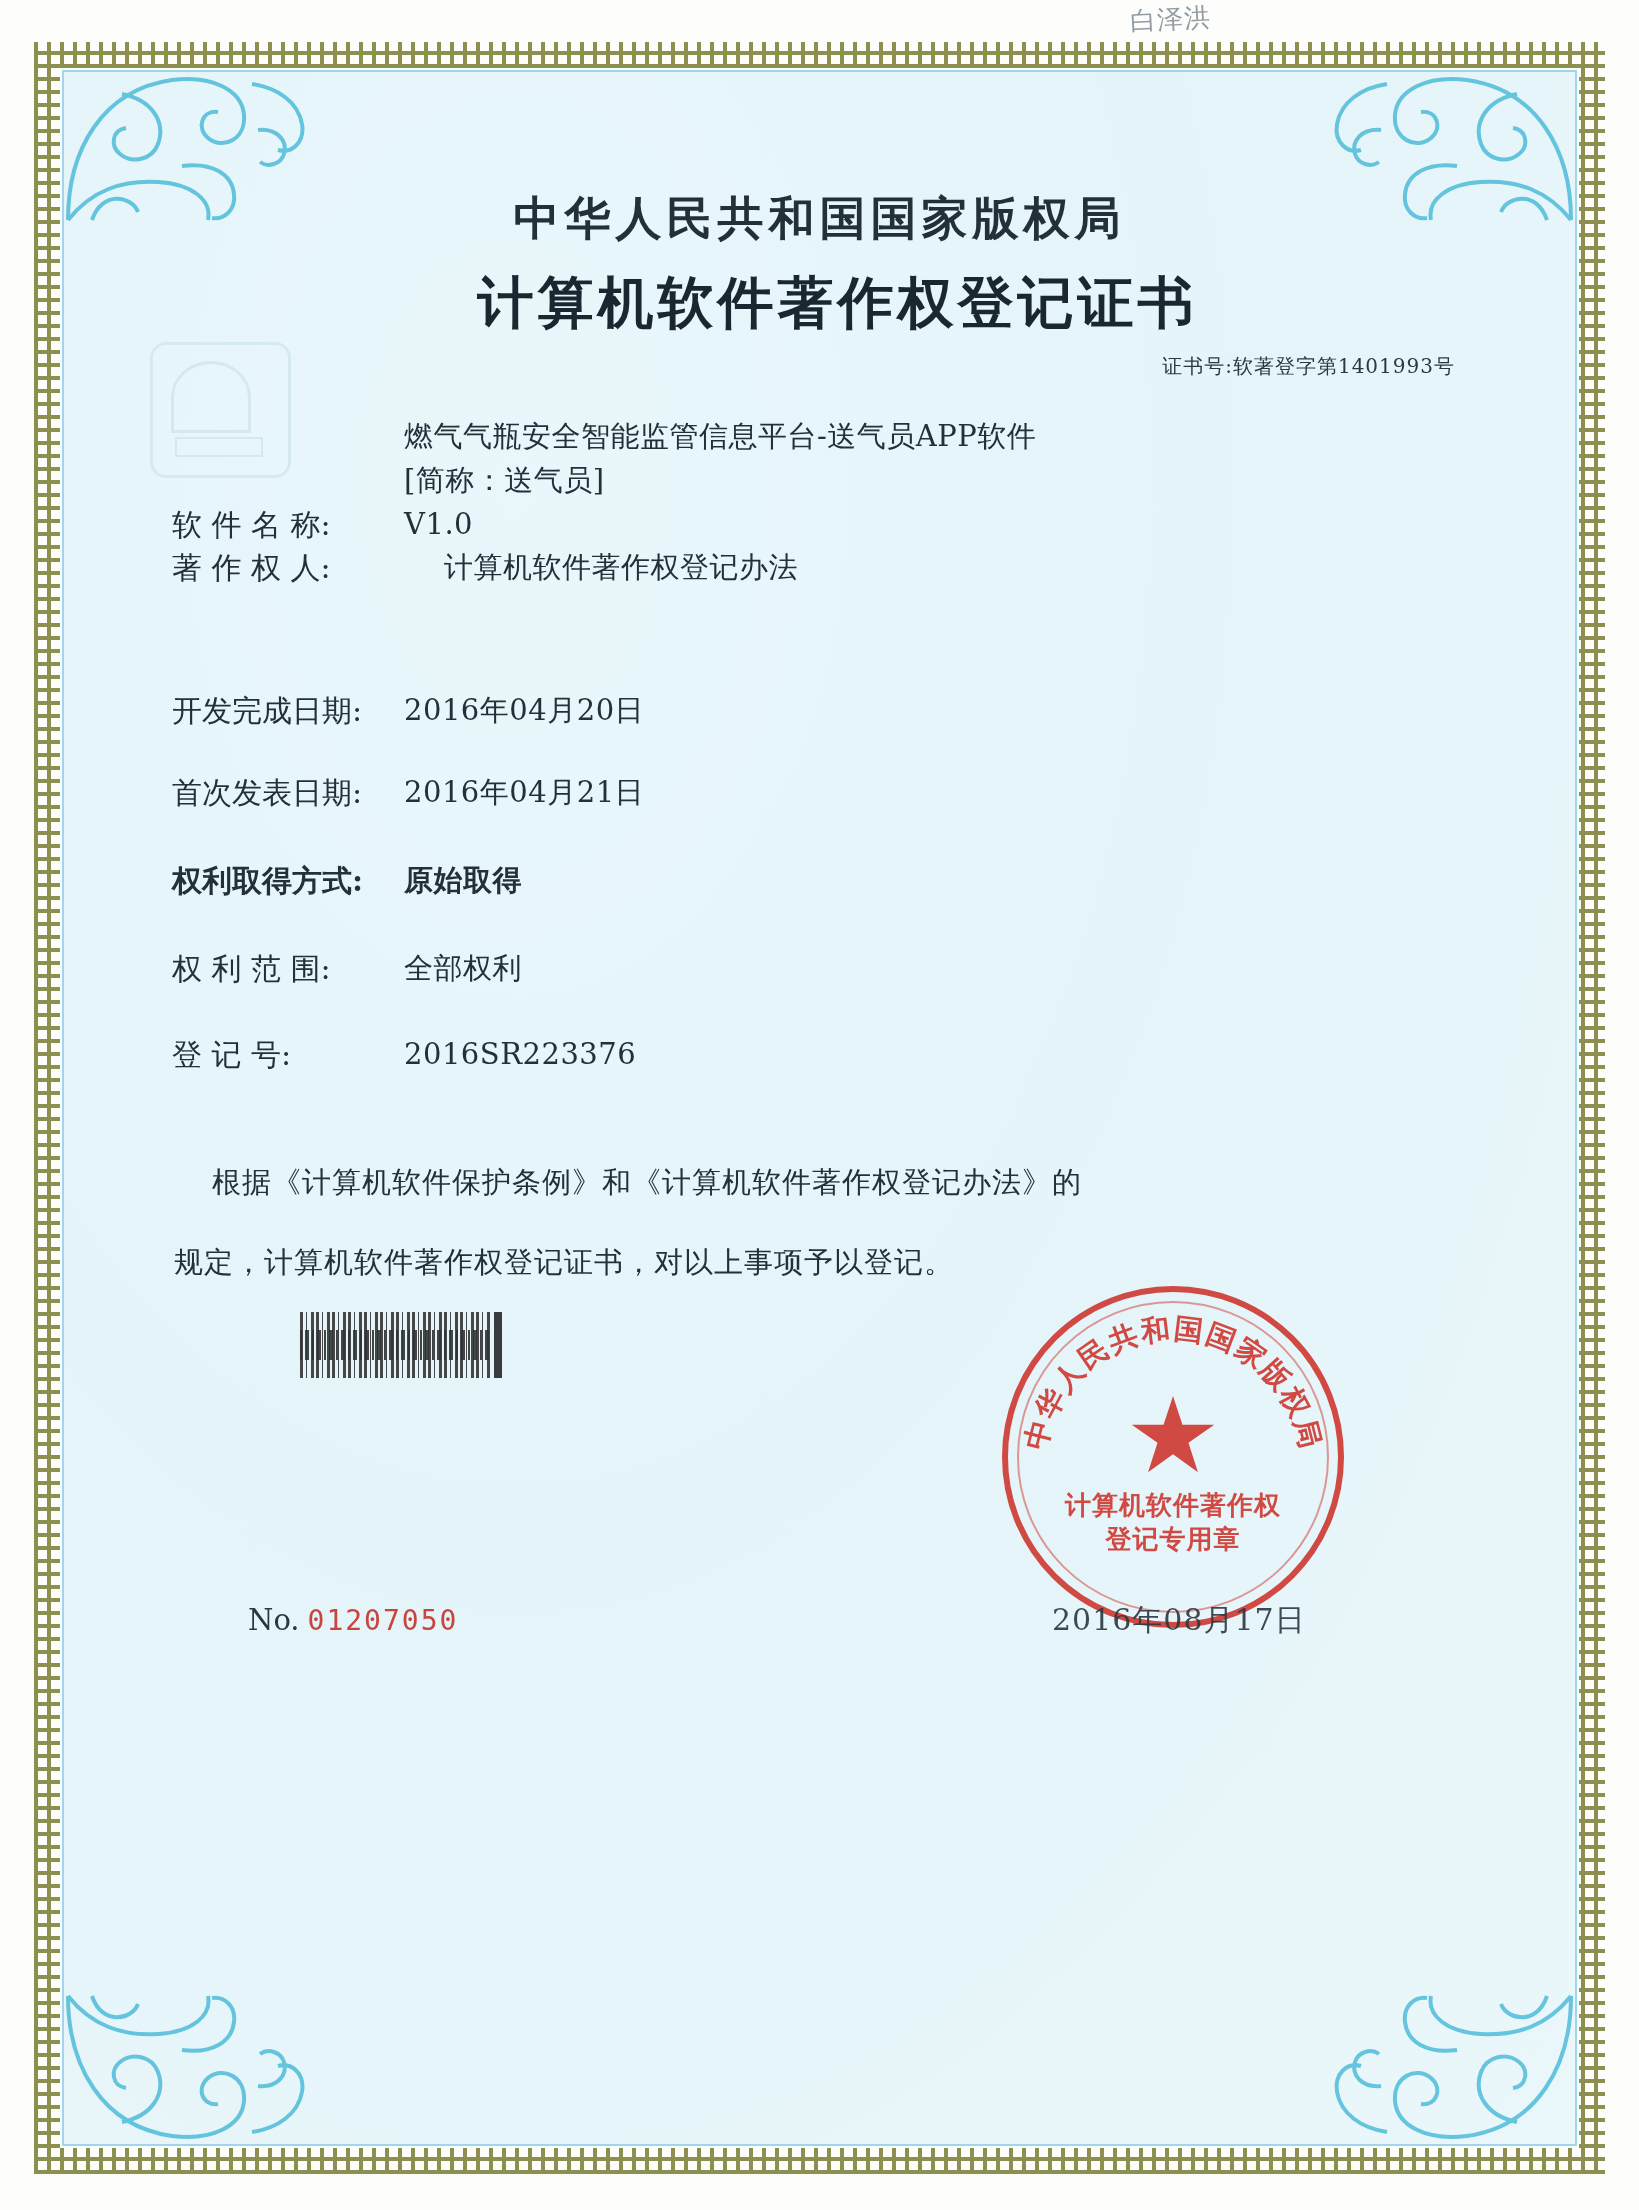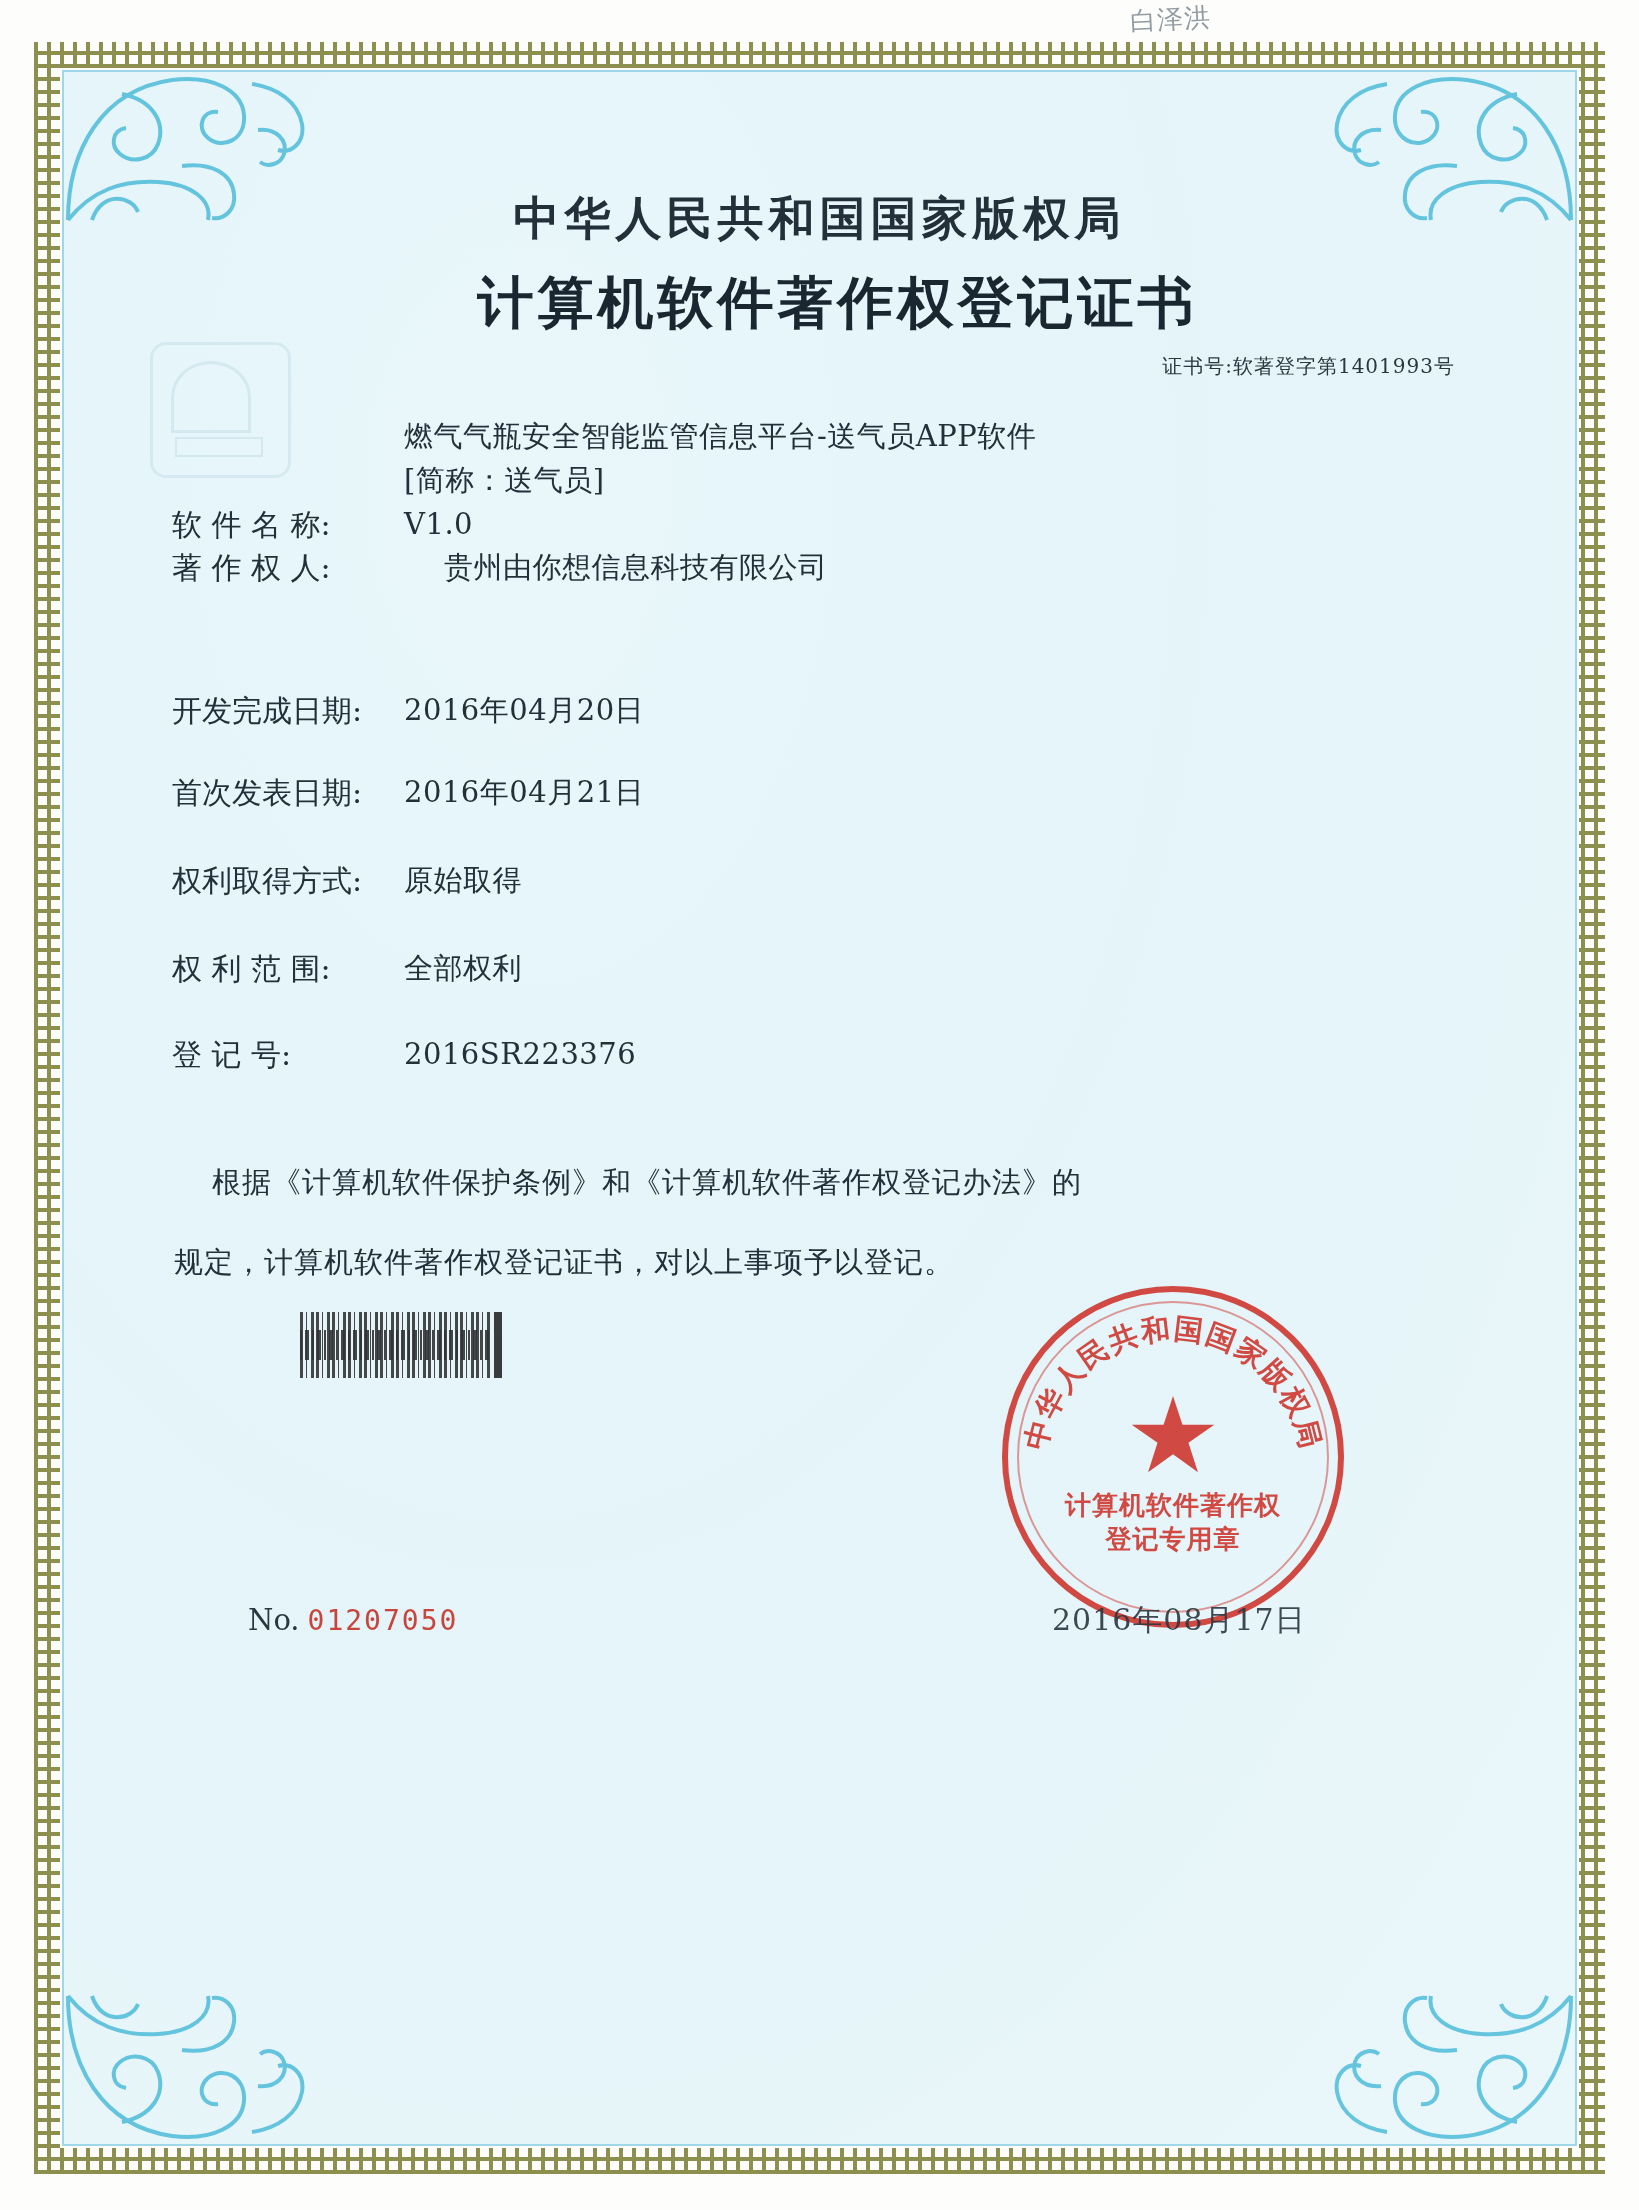--- a/index.html
+++ b/index.html
@@ -176,21 +176,21 @@
     font-size: 29px;
     line-height: 44px;
     letter-spacing: 0.5px;
     white-space: pre-line;
   }
 
   .r-name    { top: 344px; }
   .r-owner   { top: 475px; gap: 40px; }
   .r-devdate { top: 618px; }
   .r-pubdate { top: 700px; }
-  .r-acq     { top: 788px; }
+  .r-acq     { top: 788px; font-weight: bold; }
   .r-scope   { top: 876px; }
   .r-regno   { top: 962px; }
 
   
   .para {
     position: absolute;
     left: 150px;
     right: 118px;
     top: 1072px;
     font-family: "DejaVu Serif", serif;
@@ -386,21 +386,21 @@
 
     <div class="field r-name">
       <div class="label">软 件 名 称:</div>
       <div class="value">燃气气瓶安全智能监管信息平台-送气员APP软件
 [简称：送气员]
 V1.0</div>
     </div>
 
     <div class="field r-owner">
       <div class="label">著 作 权 人:</div>
-      <div class="value">贵州由你想信息科技有限公司</div>
+      <div class="value">计算机软件著作权登记办法</div>
     </div>
 
     <div class="field r-devdate">
       <div class="label">开发完成日期:</div>
       <div class="value">2016年04月20日</div>
     </div>
 
     <div class="field r-pubdate">
       <div class="label">首次发表日期:</div>
       <div class="value">2016年04月21日</div>

